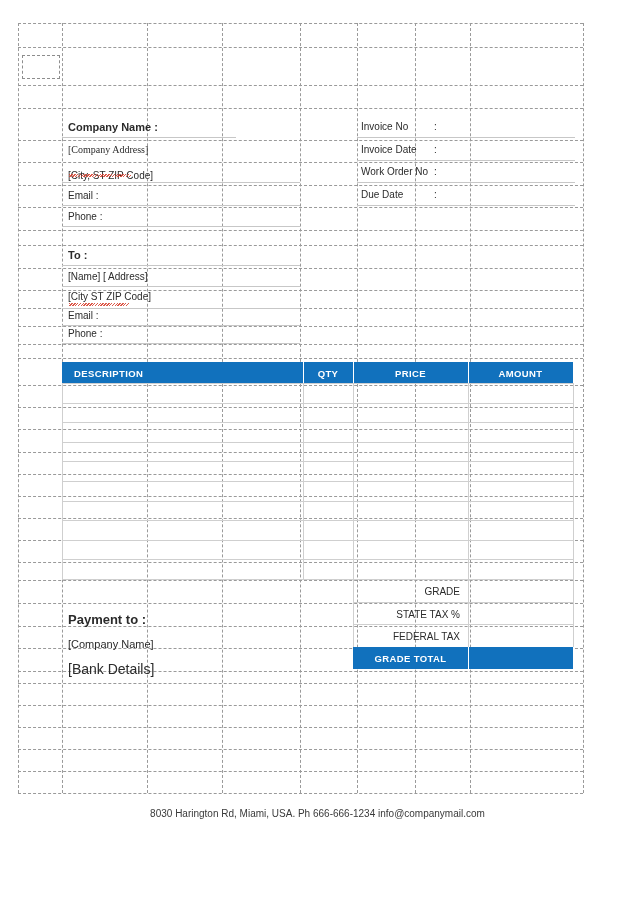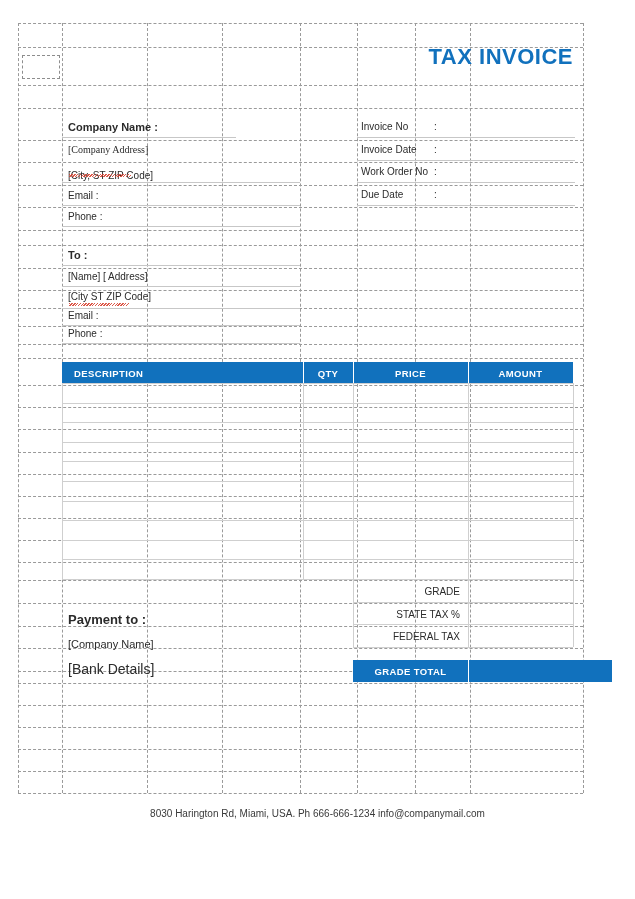--- a/index.html
+++ b/index.html
@@ -199,21 +199,20 @@
       <div class="gridline-h" style="top: 683px; left: 18px; width: 565px;"></div>
       <div class="gridline-h" style="top: 705px; left: 18px; width: 565px;"></div>
       <div class="gridline-h" style="top: 727px; left: 18px; width: 565px;"></div>
       <div class="gridline-h" style="top: 749px; left: 18px; width: 565px;"></div>
       <div class="gridline-h" style="top: 771px; left: 18px; width: 565px;"></div>
       <div class="gridline-h" style="top: 793px; left: 18px; width: 565px;"></div>
     </div>
 
   <div id="logo-box"></div>
 
-  <div id="title">TAX INVOICE</div>
 
   <div class="tcell bold" style="left:68px; top:122px;">Company Name :</div>
   <div class="fieldline" style="left:62px; top:137px; width:174px;"></div>
 
   <div class="tcell" style="left:68px; top:145px;font-family:Liberation Serif, serif;">[Company Address]</div>
 
   <div class="tcell" style="left:68px; top:163px;margin-top:8px;">[City, ST ZIP Code]</div>
   <div class="squiggle" style="left:69px; top:174px; width:62px;"></div>
   <div class="fieldline" style="left:62px; top:182px; width:238px;"></div>
 
@@ -330,21 +329,21 @@
   <div id="totals-block">
       <div class="total-label" style="left: 353px; width: 107px; top: 586px;">GRADE</div>
       <div class="tcell" style="left: 474px; top: 586px;"></div>
       <div class="solid-h" style="left: 353px; top: 601.5px; width: 220px;"></div>
       <div class="total-label" style="left: 353px; width: 107px; top: 608.5px;">STATE TAX %</div>
       <div class="tcell" style="left: 474px; top: 608.5px;"></div>
       <div class="solid-h" style="left: 353px; top: 624px; width: 220px;"></div>
       <div class="total-label" style="left: 353px; width: 107px; top: 631px;">FEDERAL TAX</div>
       <div class="tcell" style="left: 474px; top: 631px;"></div>
       <div class="solid-h" style="left: 353px; top: 646.5px; width: 220px;"></div>
-      <div class="bluebar" style="left: 353px; top: 646.5px; width: 259px; height: 22.5px; margin-top: 13px;">
+      <div class="bluebar" style="left: 353px; top: 646.5px; width: 220px; height: 22.5px;">
         <div class="lbl" style="left: 0px; width: 115px; text-align: center;">GRADE TOTAL</div>
         <div class="colsep" style="left: 115px;"></div>
         <div class="lbl" style="left: 123px;"></div>
       </div>
       <div class="solid-v" style="left: 353px; top: 579px; height: 67.5px;"></div>
       <div class="solid-v" style="left: 468px; top: 579px; height: 67.5px;"></div>
       <div class="solid-v" style="left: 573px; top: 579px; height: 67.5px;"></div>
     </div>
 
   <div class="tcell big" style="left:68px; top:613px;">Payment to :</div>

